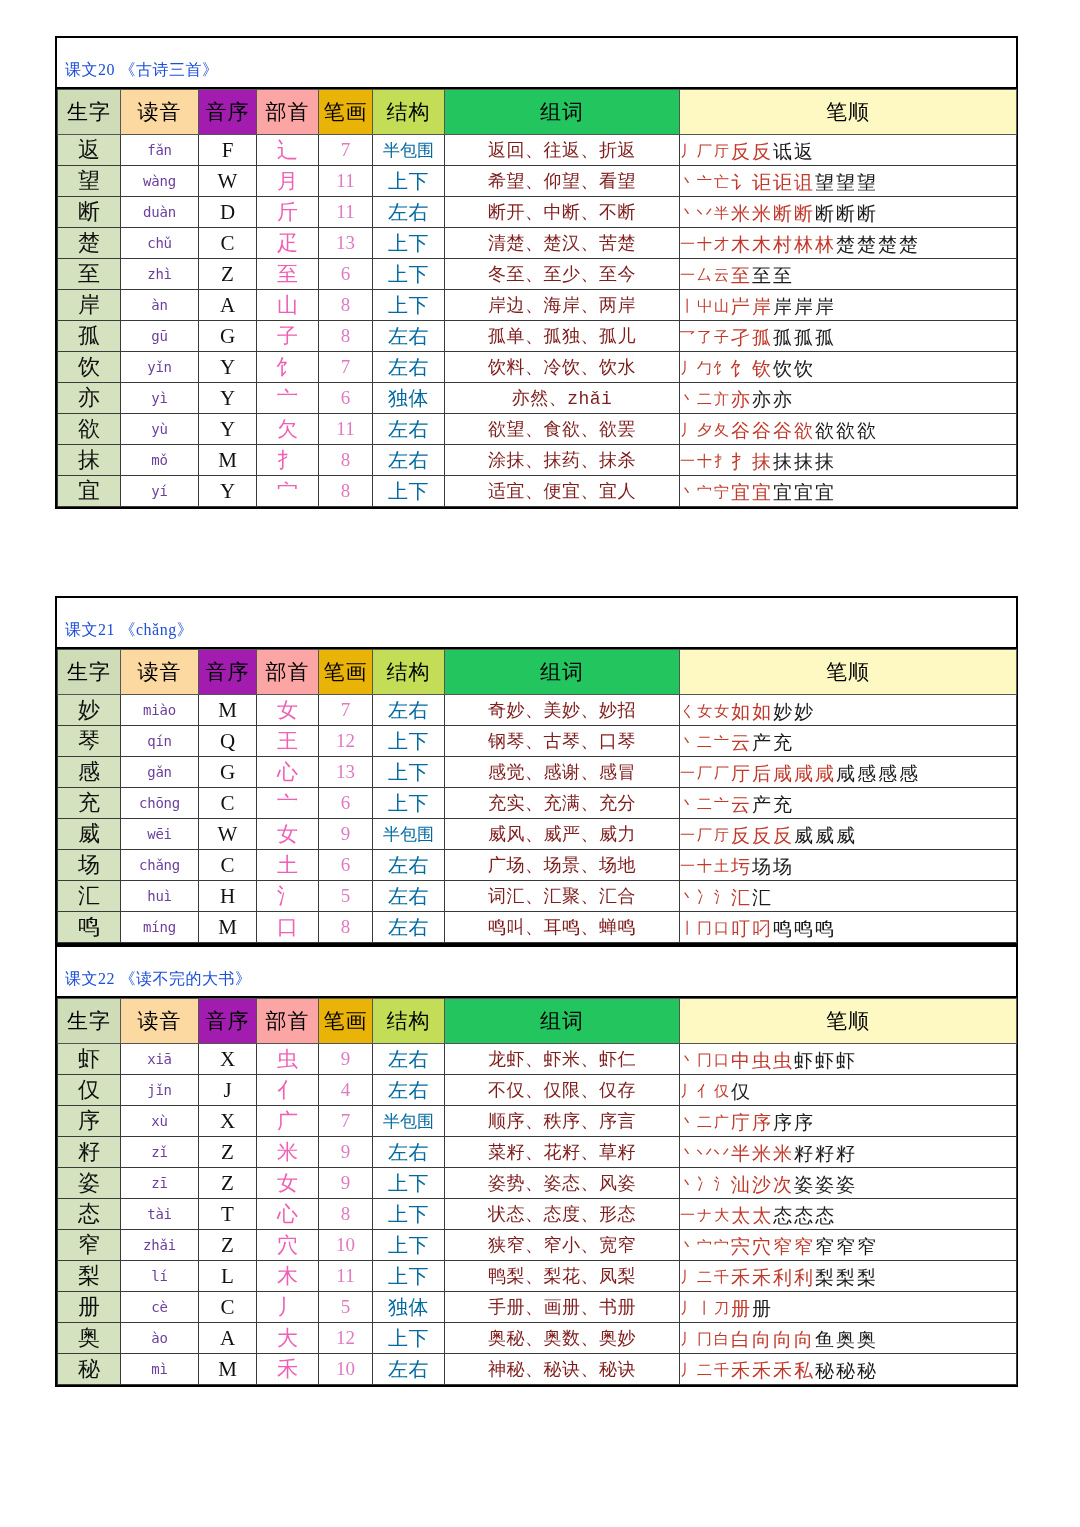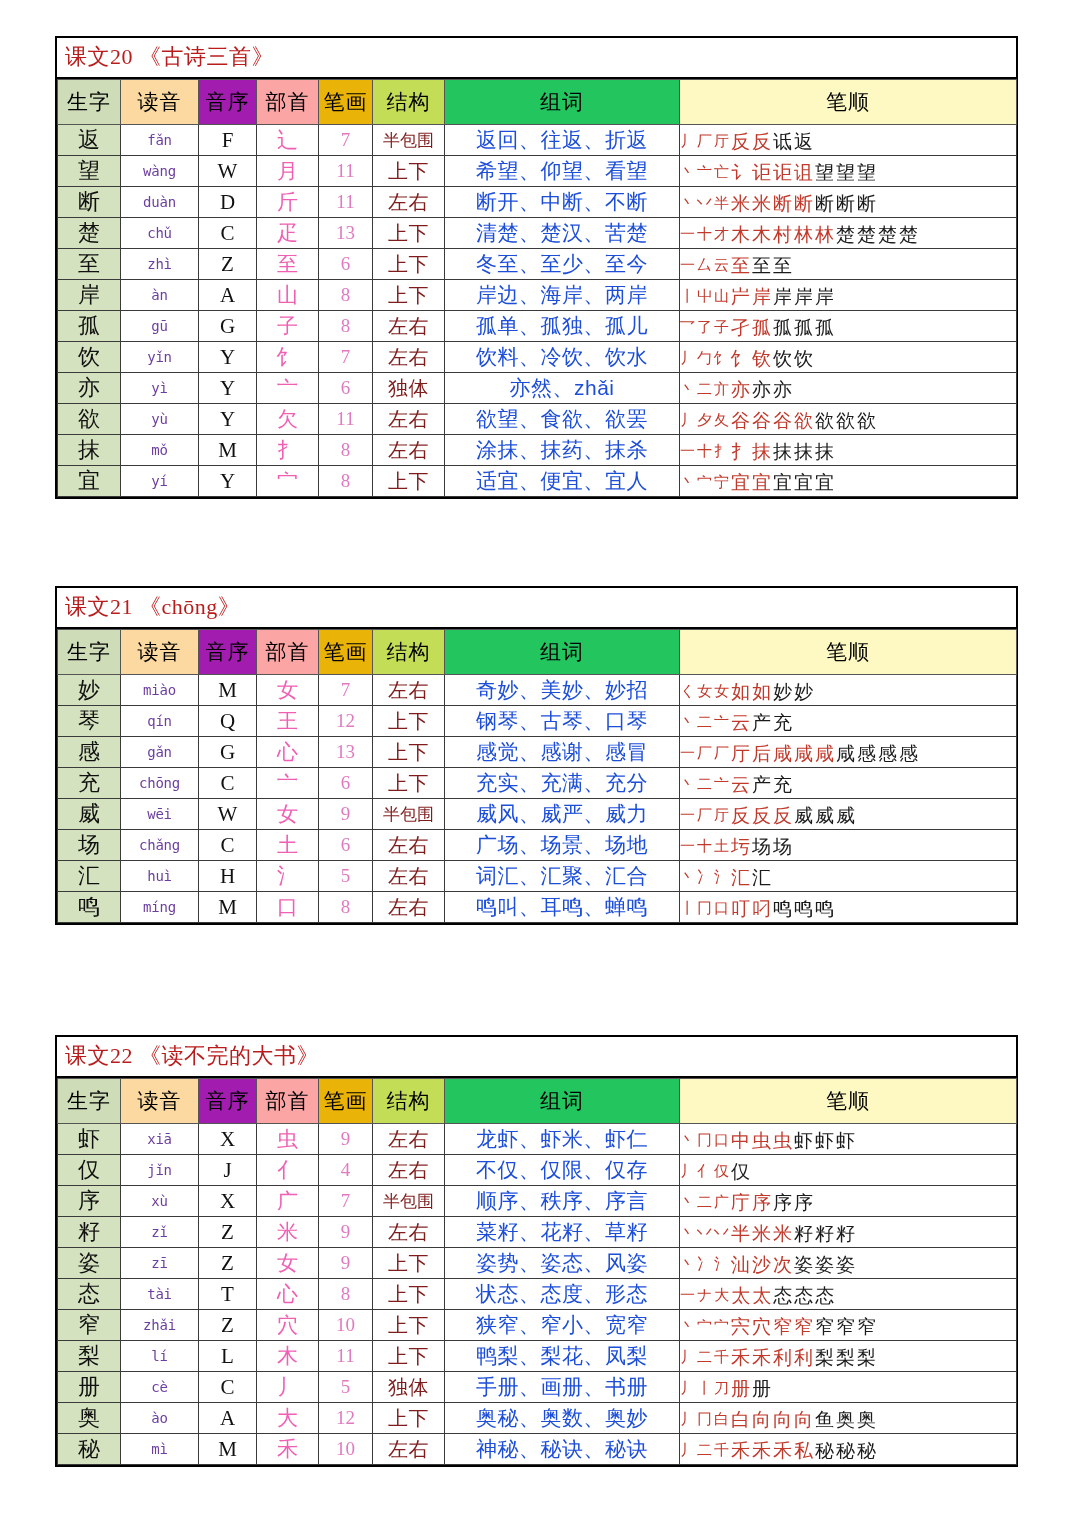--- a/index.html
+++ b/index.html
@@ -25,27 +25,27 @@
   .lesson-block {
     width: 963px;
     border: 2px solid #000;
     box-sizing: border-box;
     background: #fff;
   }
 
   
   #block-0 { margin-top: 6px; }
   #block-1 { margin-top: 87px; }
-  #block-2 { margin-top: 110px; }
+  #block-2 { }
 
   .lesson-title {
-    font-size: 22px;
+    font-size: 16px;
     line-height: 1;
-    padding: 8px 6px 9px 8px;
-    color: #b91c1c;
+    padding: 24px 6px 9px 8px;
+    color: #1d4ed8;
     border-bottom: 2px solid #000;
     font-family: "Liberation Serif", "DejaVu Serif", serif;
     letter-spacing: 0.5px;
     white-space: nowrap;
   }
 
   table.ztable {
     border-collapse: collapse;
     width: 100%;
     table-layout: fixed;
@@ -111,29 +111,29 @@
     color: #ef5fb4;
     font-family: "Liberation Serif", "DejaVu Serif", serif;
   }
   td.bh {
     font-size: 19px;
     color: #e07ac0;
     font-family: "Liberation Serif", "DejaVu Serif", serif;
   }
   td.jg {
     font-size: 20px;
-    color: #7f1d1d;
+    color: #0369a1;
     font-family: Liberation Sans, sans-serif;
     letter-spacing: 0.5px;
   }
   td.jg.narrow { font-size: 17px; letter-spacing: 0; }
   td.zc {
-    font-size: 21px;
-    color: #1d4ed8;
-    font-family: Liberation Sans, sans-serif;
+    font-size: 18px;
+    color: #7f1d1d;
+    font-family: Liberation Mono, monospace;
     letter-spacing: 0.5px;
     white-space: nowrap;
   }
   td.bshun {
     text-align: left;
     padding-left: 7px;
     white-space: nowrap;
     overflow: hidden;
   }
 
@@ -441,21 +441,21 @@
                   <span class="sg">宜</span>
                   <span class="sg">宜</span>
                   <span class="sg">宜</span>
                 </div>
               </td>
             </tr>
           </tbody>
         </table>
       </div>
       <div class="lesson-block" id="block-1">
-        <div class="lesson-title">课文21 《chōng》</div>
+        <div class="lesson-title">课文21 《chǎng》</div>
         <table class="ztable">
           <colgroup>
             <col class="c-zi">
             <col class="c-py">
             <col class="c-yx">
             <col class="c-bs">
             <col class="c-bh">
             <col class="c-jg">
             <col class="c-zc">
             <col class="c-bshun">

